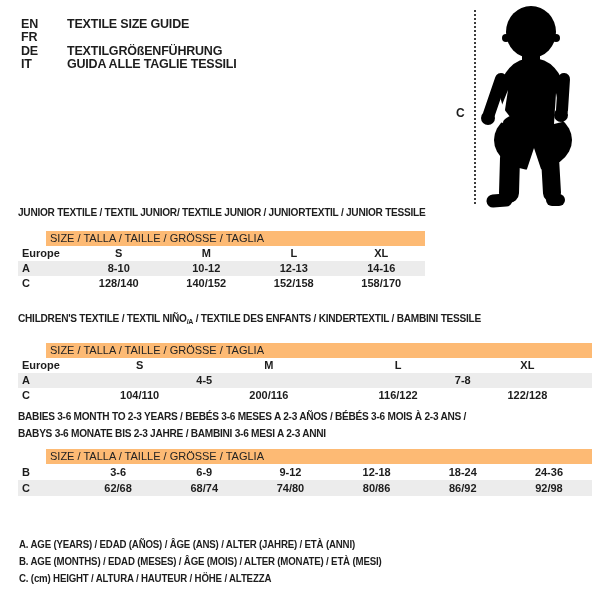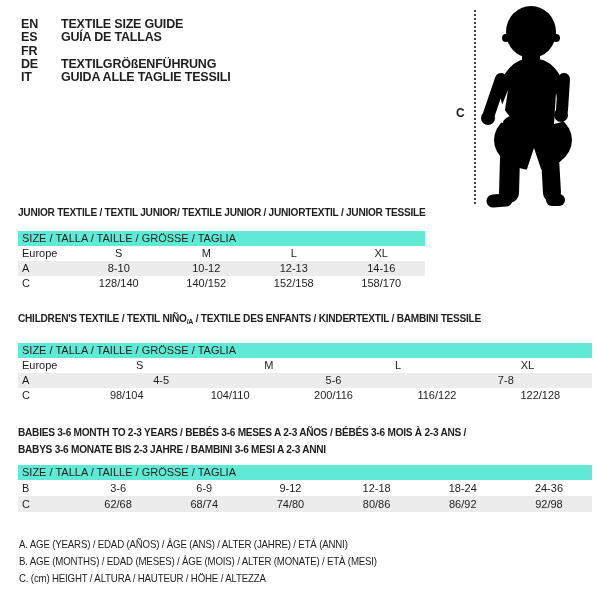--- a/index.html
+++ b/index.html
@@ -5,56 +5,52 @@
   html,body{margin:0;padding:0;}
   body{
     width:600px;height:600px;background:#ffffff;
     font-family:"Liberation Sans", sans-serif;
     color:#1d1d1d;position:relative;overflow:hidden;
   }
   .page{position:absolute;inset:0;}
 
   
   .lang-list{position:absolute;left:21px;top:18px;font-weight:bold;font-size:12.5px;line-height:13.3px;letter-spacing:-0.2px;}
-  .lang-row{display:flex;white-space:nowrap;}
+  .lang-row{display:flex;white-space:nowrap;gap:6px;}
   .lang-code{width:40px;}
 
   
   .figure-wrap{position:absolute;left:480px;top:0;width:120px;height:212px;}
   .height-line{position:absolute;left:474px;top:10px;height:194px;width:0;border-left:2px dotted #3c3c3c;}
   .height-label{position:absolute;left:456px;top:106px;font-weight:bold;font-size:12px;}
 
   
   .table-section{position:absolute;left:18px;}
   .table-title{font-weight:bold;font-size:11.5px;line-height:17px;letter-spacing:-0.3px;white-space:nowrap;transform:scaleX(0.88);transform-origin:0 50%;}
   .table-title .sub{font-size:8px;vertical-align:-2px;}
-  .size-bar{background:#5eead4;height:15px;line-height:15px;font-size:11px;padding-left:4px;box-sizing:border-box;color:#232323;white-space:nowrap;overflow:hidden;}
-  .trow{display:flex;height:15px;line-height:15px;font-size:11px;}
+  .size-bar{background:#fdba74;height:15px;line-height:15px;font-size:11px;padding-left:4px;box-sizing:border-box;color:#232323;white-space:nowrap;overflow:hidden;margin-left:28px;}
+  .trow{display:flex;height:15px;line-height:15px;font-size:11px;font-weight:bold;}
   .trow.tall{height:16px;line-height:16px;}
   .trow.shaded{background:#ececec;}
   .tlabel{width:57px;padding-left:4px;box-sizing:border-box;}
   .tcell{flex:1;text-align:center;}
 
   
-  .legend{position:absolute;left:19px;top:536px;font-weight:normal;font-size:11px;line-height:17px;letter-spacing:-0.2px;}
+  .legend{position:absolute;left:19px;top:536px;font-weight:bold;font-size:11px;line-height:17px;letter-spacing:-0.2px;}
   .legend-line{white-space:nowrap;transform:scaleX(0.88);transform-origin:0 50%;}
 </style>
 </head>
 <body>
 
 <div class="page">
 
   <div class="lang-list">
       <div class="lang-row">
         <div class="lang-code">EN</div>
         <div class="lang-title">TEXTILE SIZE GUIDE</div>
-      </div>
-      <div class="lang-row">
-        <div class="lang-code">ES</div>
-        <div class="lang-title">GUÍA DE TALLAS</div>
       </div>
       <div class="lang-row">
         <div class="lang-code">FR</div>
       </div>
       <div class="lang-row">
         <div class="lang-code">DE</div>
         <div class="lang-title">TEXTILGRÖßENFÜHRUNG</div>
       </div>
       <div class="lang-row">
         <div class="lang-code">IT</div>
@@ -131,33 +127,31 @@
         <div class="trow">
           <div class="tlabel">Europe</div>
           <div class="tcell">S</div>
           <div class="tcell">M</div>
           <div class="tcell">L</div>
           <div class="tcell">XL</div>
         </div>
         <div class="trow shaded">
           <div class="tlabel">A</div>
           <div class="tcell">4-5</div>
-          <div class="tcell">5-6</div>
           <div class="tcell">7-8</div>
         </div>
         <div class="trow">
           <div class="tlabel">C</div>
-          <div class="tcell">98/104</div>
           <div class="tcell">104/110</div>
           <div class="tcell">200/116</div>
           <div class="tcell">116/122</div>
           <div class="tcell">122/128</div>
         </div>
       </div>
-      <div class="table-section" style="top: 424px; width: 574px;">
+      <div class="table-section" style="top: 408px; width: 574px;">
         <div class="table-title" style="margin-bottom: 7px;">
           <div class="title-line"><span>BABIES 3-6 MONTH TO 2-3 YEARS / BEBÉS 3-6 MESES A 2-3 AÑOS / BÉBÉS 3-6 MOIS À 2-3 ANS /</span></div>
           <div class="title-line"><span>BABYS 3-6 MONATE BIS 2-3 JAHRE / BAMBINI 3-6 MESI A 2-3 ANNI</span></div>
         </div>
         <div class="size-bar">SIZE / TALLA / TAILLE / GRÖSSE / TAGLIA</div>
         <div class="trow tall">
           <div class="tlabel">B</div>
           <div class="tcell">3-6</div>
           <div class="tcell">6-9</div>
           <div class="tcell">9-12</div>

